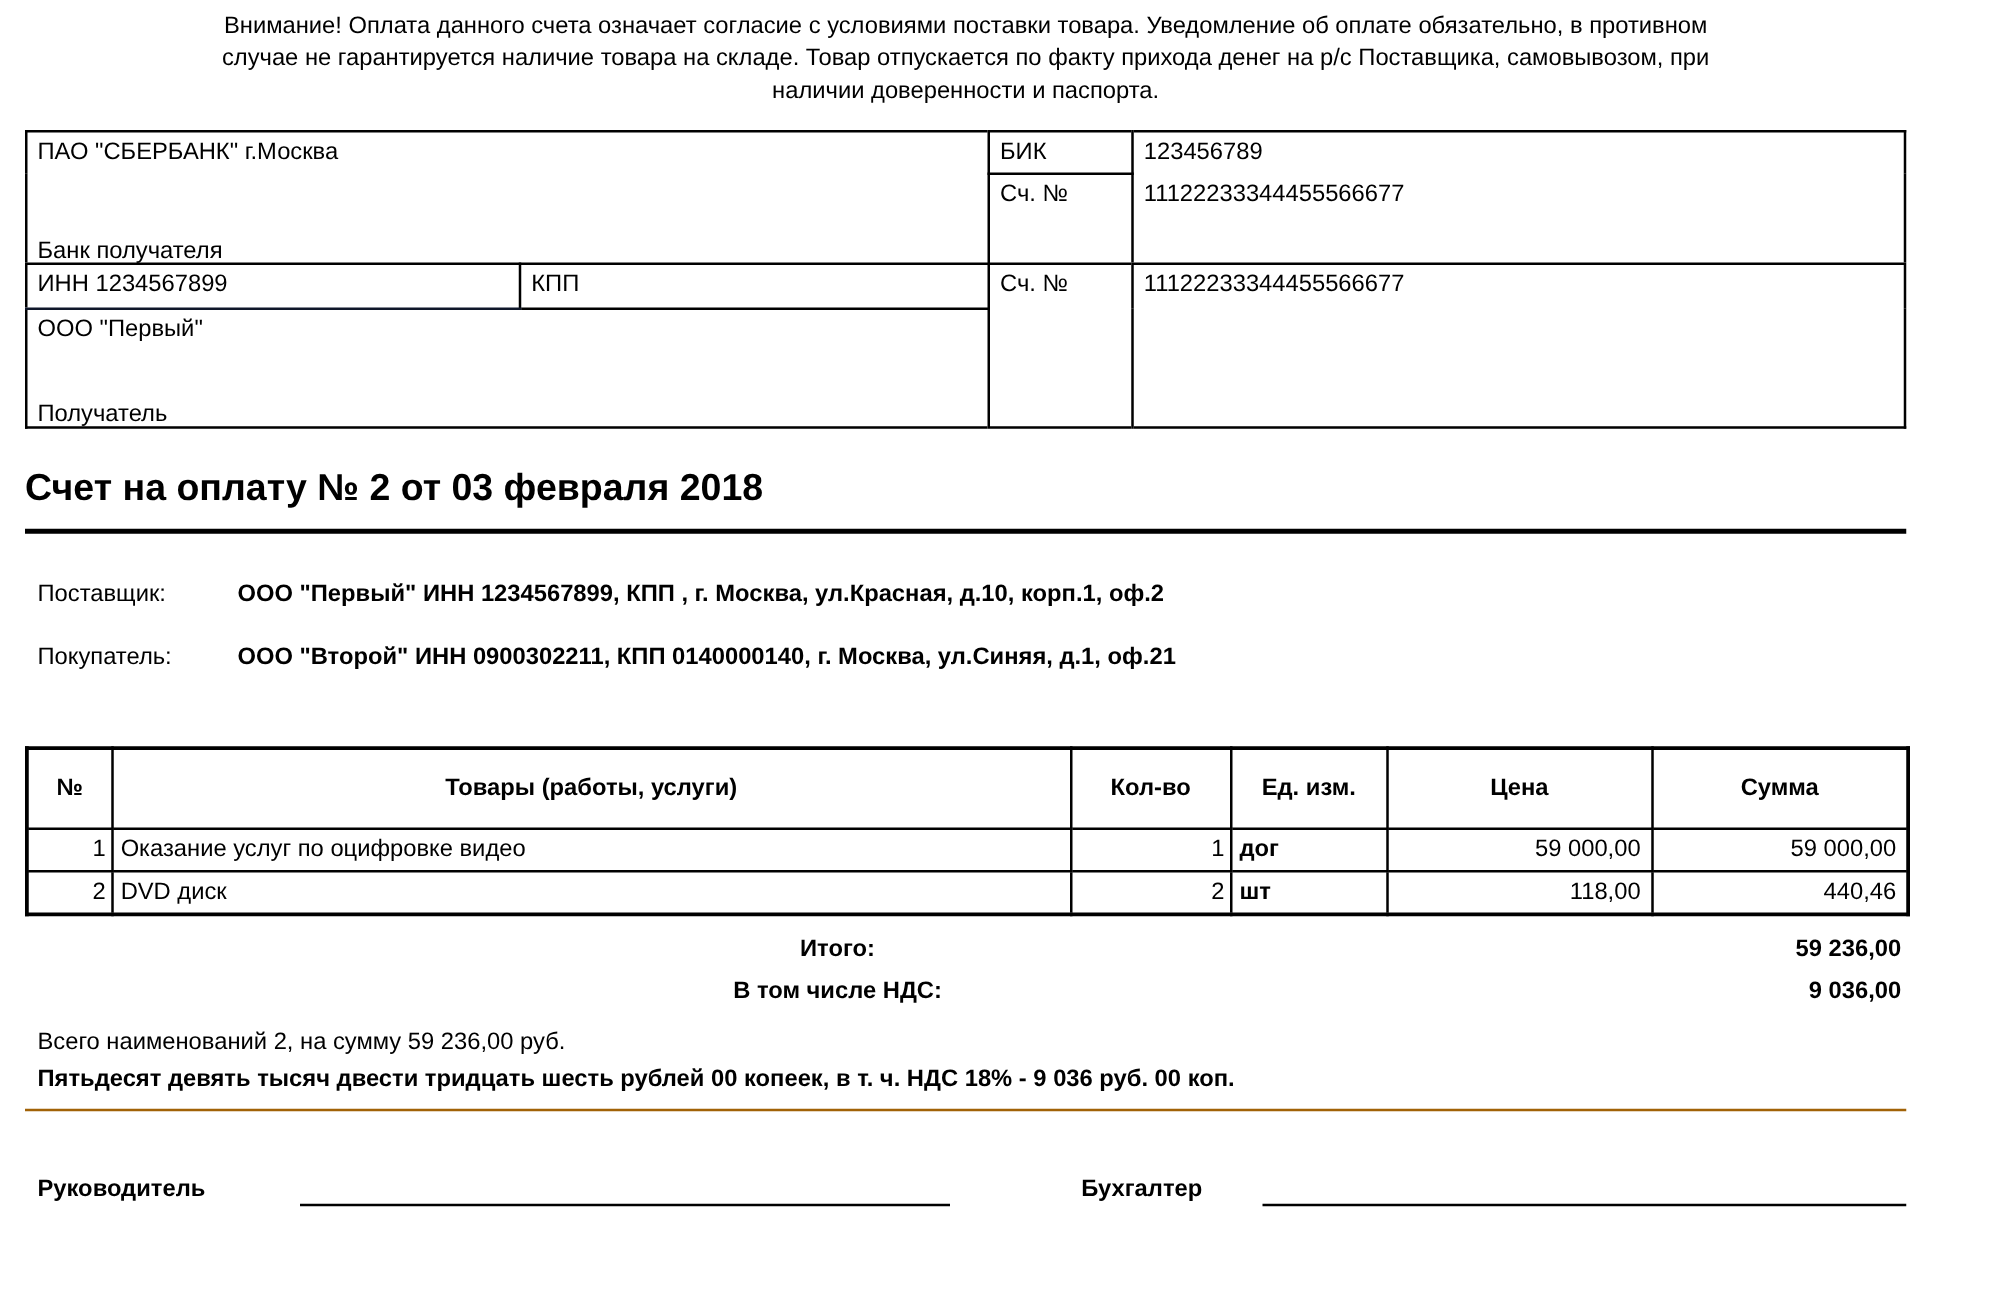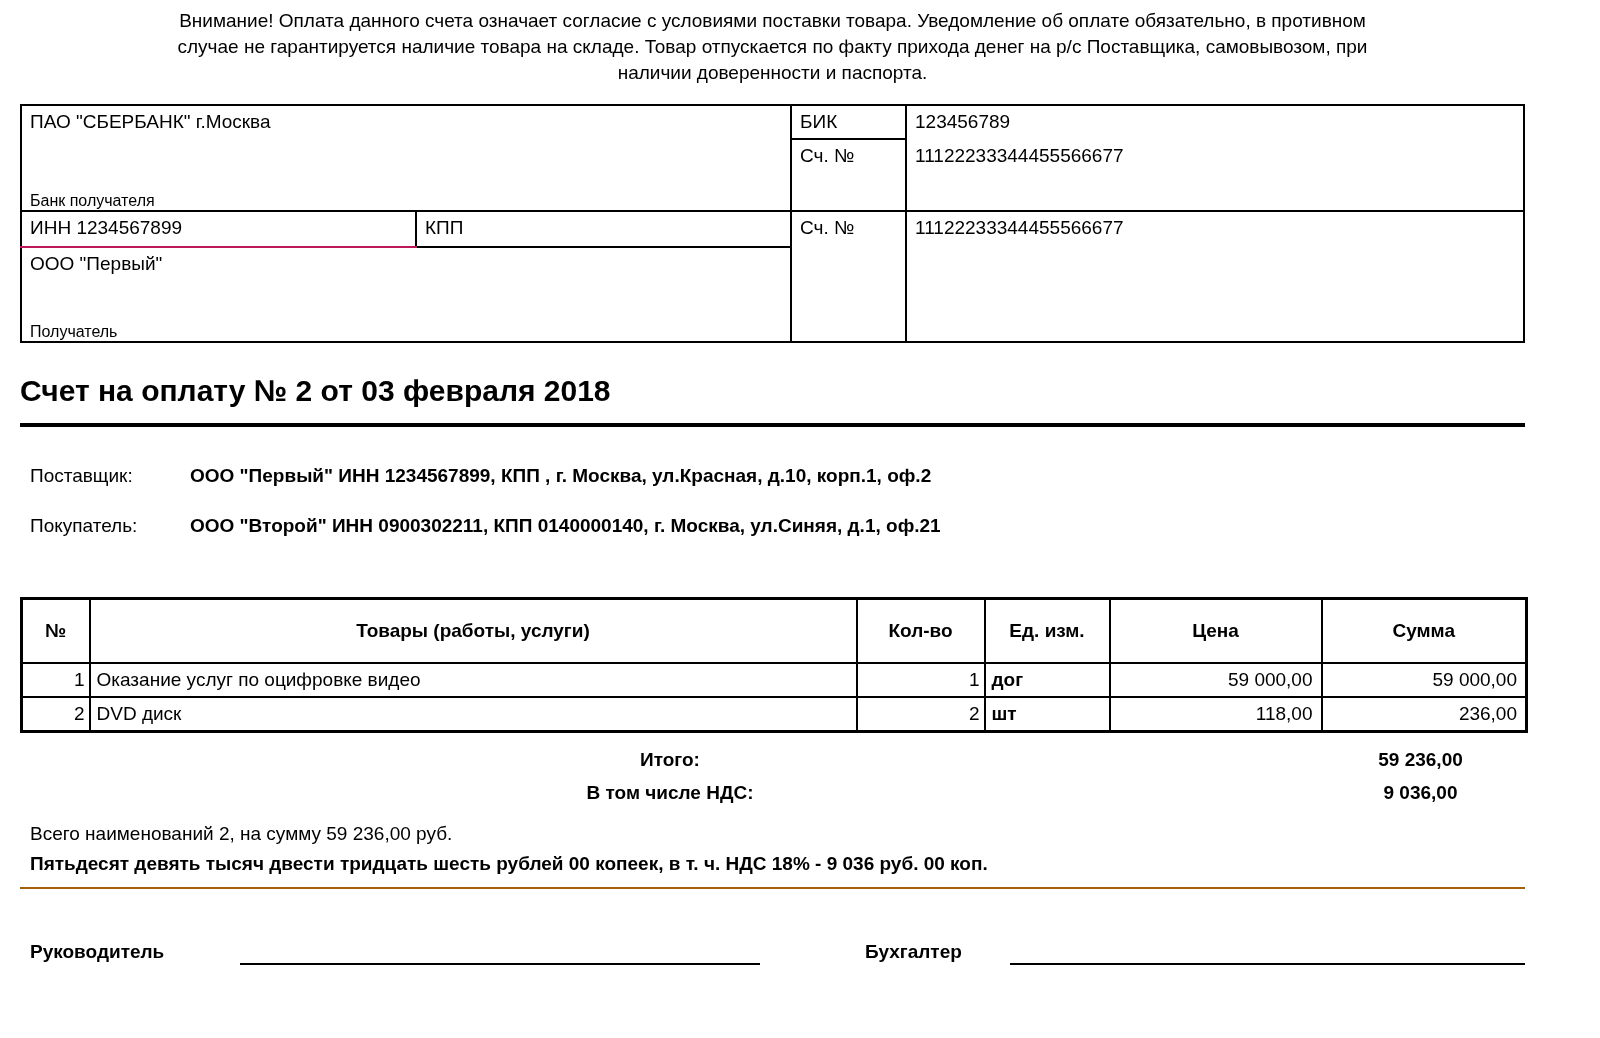--- a/index.html
+++ b/index.html
@@ -33,29 +33,29 @@
   .bank-table td {
     vertical-align: top;
     padding: 4px 8px;
     font-size: 19px;
     line-height: 24px;
   }
   .bank-table .cell-bank { border-right: 2px solid #000; border-bottom: 2px solid #000; position: relative; }
   .bank-table .cell-bik-label { border-right: 2px solid #000; border-bottom: 2px solid #000; }
   .bank-table .cell-acc1-label { border-right: 2px solid #000; border-bottom: 2px solid #000; }
   .bank-table .cell-values1 { border-bottom: 2px solid #000; }
-  .bank-table .cell-inn { border-right: 2px solid #000; border-bottom: 2px solid #be185d; }
+  .bank-table .cell-inn { border-right: 2px solid #000; border-bottom: 2px solid #0f172a; }
   .bank-table .cell-kpp { border-right: 2px solid #000; border-bottom: 2px solid #000; }
   .bank-table .cell-acc2-label { border-right: 2px solid #000; }
   .bank-table .cell-recipient { border-right: 2px solid #000; position: relative; }
   .small-label {
     position: absolute;
     left: 8px;
     bottom: 2px;
-    font-size: 16px;
+    font-size: 19px;
     line-height: 15px;
   }
   .bank-value-top { margin-bottom: 10px; }
 
   
   .doc-title {
     margin-top: 30px;
     font-size: 30px;
     font-weight: bold;
     line-height: 36px;
@@ -94,21 +94,21 @@
   .items-table td.num { text-align: right; padding-right: 4px; }
   .items-table td.name { text-align: left; padding-left: 6px; }
   .items-table td.qty { text-align: right; padding-right: 4px; }
   .items-table td.unit { text-align: left; padding-left: 6px; font-weight: bold; }
   .items-table td.price, .items-table td.sum { text-align: right; }
 
   
   .totals { margin-top: 10px; }
   .totals-row { display: flex; line-height: 33px; }
   .totals-label { flex: 1; text-align: center; font-weight: bold; }
-  .totals-value { width: 205px; flex: none; text-align: center; font-weight: bold; padding-right: 4px; }
+  .totals-value { width: 205px; flex: none; text-align: right; font-weight: bold; padding-right: 4px; }
 
   
   .summary { margin-top: 10px; padding-left: 10px; }
   .summary-count { line-height: 30px; }
   .summary-words {
     font-weight: bold;
     line-height: 30px;
     padding-bottom: 8px;
     border-bottom: 2px solid #a16207;
     margin-left: -10px;
@@ -212,21 +212,21 @@
         <td class="unit">дог</td>
         <td class="price">59 000,00</td>
         <td class="sum">59 000,00</td>
       </tr>
       <tr>
         <td class="num">2</td>
         <td class="name">DVD диск</td>
         <td class="qty">2</td>
         <td class="unit">шт</td>
         <td class="price">118,00</td>
-        <td class="sum">236,00</td>
+        <td class="sum">440,46</td>
       </tr>
     </tbody>
   </table>
 
   <div class="totals">
     <div class="totals-row">
       <span class="totals-label">Итого:</span>
       <span class="totals-value">59 236,00</span>
     </div>
     <div class="totals-row">

